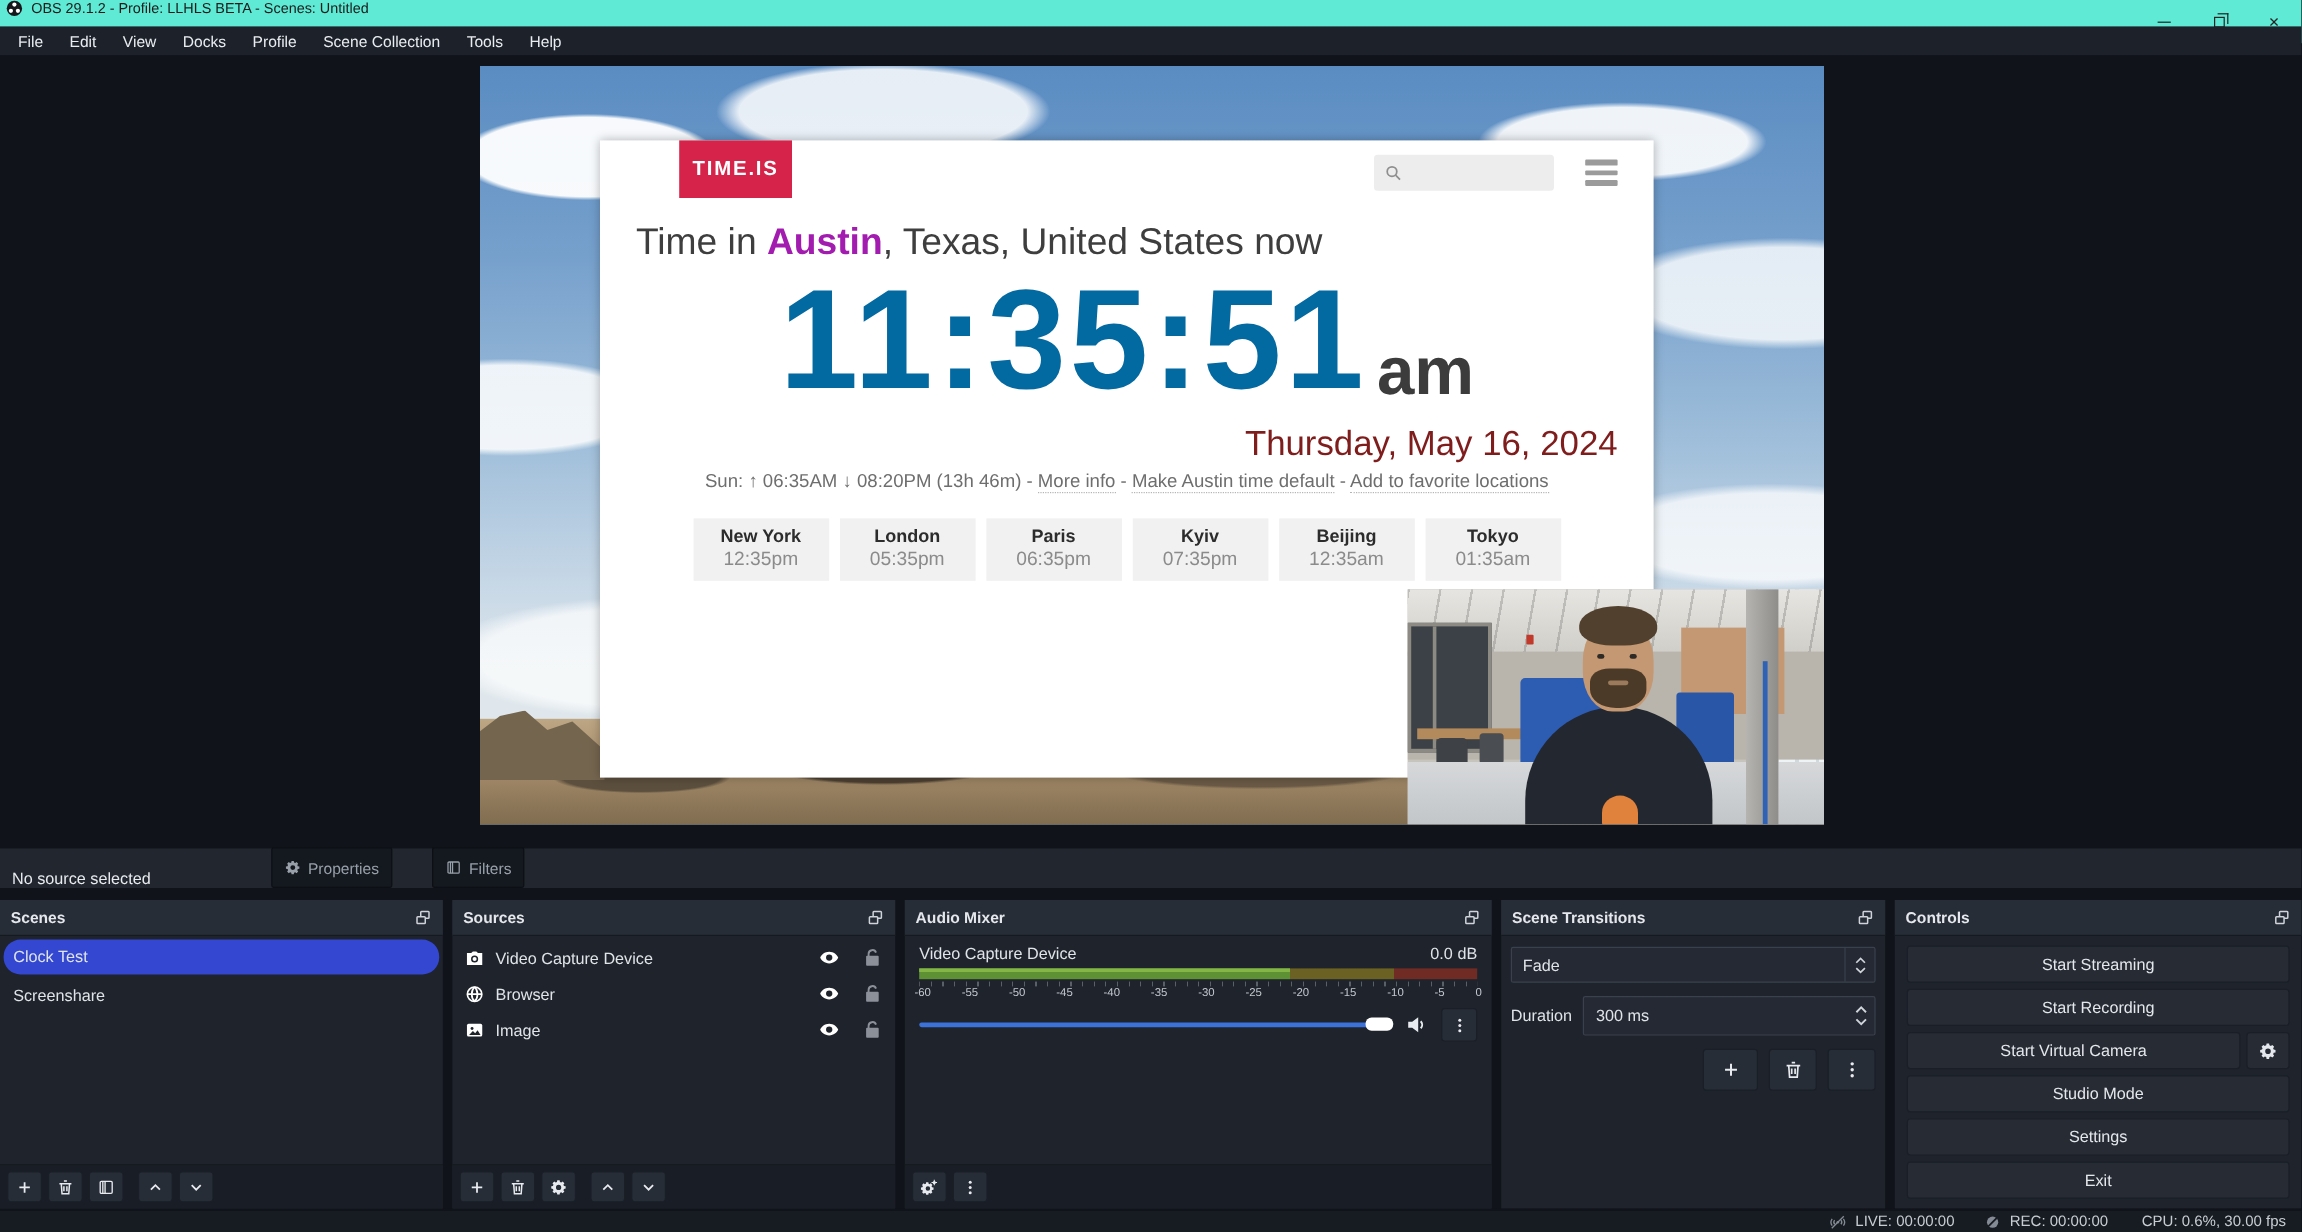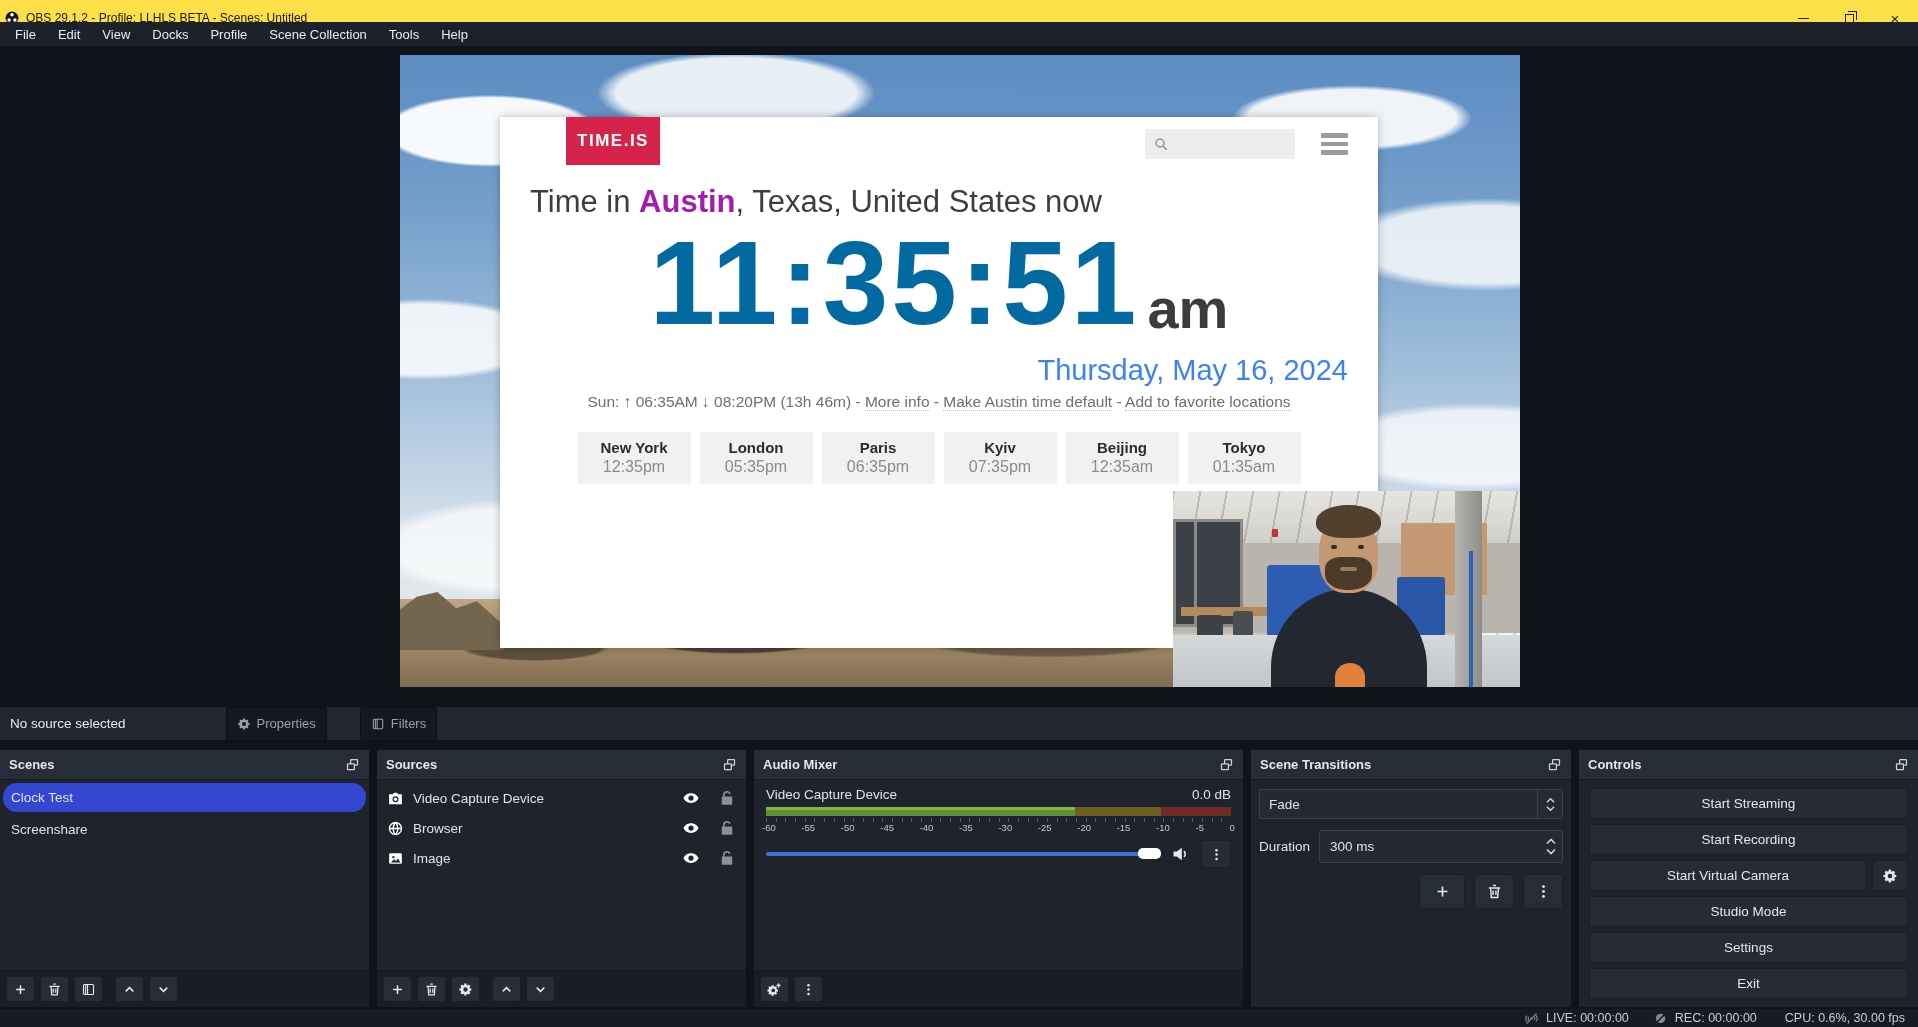--- a/index.html
+++ b/index.html
@@ -1,21 +1,21 @@
 <!DOCTYPE html>
 <html><head>
 <meta charset="utf-8">
 <style>
   * { margin:0; padding:0; box-sizing:border-box; }
   html,body { width:1918px; height:1027px; overflow:hidden; }
   body { position:relative; background:#10131a; font-family:"Liberation Sans",sans-serif; }
   svg { display:block; }
 
   
-  .titlebar { position:absolute; left:0; top:0; right:0; height:36px; background:#fde047; display:flex; align-items:center; z-index:30; }
+  .titlebar { position:absolute; left:0; top:0; right:0; height:36px; background:#5eead4; display:flex; align-items:flex-start; z-index:30; }
   .obs-logo { margin-left:5px; }
   .title-text { margin-left:7px; font-size:12px; color:#1b1b1b; }
   .win-controls { margin-left:auto; display:flex; height:100%; }
   .win-btn { width:46px; height:100%; display:flex; align-items:center; justify-content:center; color:#222; }
   .min-glyph { width:11px; height:0; border-top:1.4px solid #222; display:block; }
   .restore-glyph { width:9px; height:9px; border:1.4px solid #222; position:relative; display:block; }
   .restore-glyph::before { content:""; position:absolute; left:2px; top:-4px; width:8px; height:8px; border:1.4px solid #222; border-left:none; border-bottom:none; }
   .close-glyph { font-size:15px; line-height:1; color:#222; }
 
   
@@ -59,21 +59,21 @@
   .search-box { margin-left:auto; margin-top:12px; width:150px; height:30px; background:#ededed;
                 border-radius:3px; display:flex; align-items:center; padding:0 8px; }
   .search-box input { border:none; outline:none; background:transparent; width:110px; font-size:13px; margin-left:4px; }
   .hamburger { margin-left:26px; margin-top:16px; display:flex; flex-direction:column; gap:4px; cursor:pointer; }
   .hamburger span { width:27px; height:4.5px; background:#9b9b9b; border-radius:1px; }
   .page-heading { margin-top:17px; font-size:31px; color:#3e3e3e; font-weight:400; }
   .page-heading b { color:#a21caf; }
   .clock-row { margin-top:4px; display:flex; justify-content:center; align-items:flex-end; line-height:1; }
   .clock-time { font-size:118px; font-weight:bold; color:#0369a1; letter-spacing:3px; }
   .clock-ampm { font-size:56px; font-weight:bold; color:#3c3c3c; margin-left:8px; padding-bottom:5px; }
-  .date-row { margin-top:12px; text-align:right; font-size:29px; color:#3b82f6; }
+  .date-row { margin-top:12px; text-align:right; font-size:29px; color:#7f1d1d; }
   .sun-row { margin-top:6px; text-align:center; font-size:15.5px; color:#6e6e6e; }
   .sun-row a { color:#6e6e6e; text-decoration:none; border-bottom:1px dotted #b5b5b5; cursor:pointer; }
   .cities-row { margin-top:21px; display:flex; justify-content:center; gap:9px; }
   .city-box { width:113px; padding:7px 0 8px; background:#f1f1f1; text-align:center; cursor:pointer; }
   .city-name { font-size:15px; font-weight:bold; color:#2c2c2c; }
   .city-time { font-size:16px; color:#8b8b8b; margin-top:2px; }
 
   
   .webcam { position:absolute; left:773px; top:436px; width:347px; height:196px; background:#c7c4bd; overflow:hidden; }
   .wc-ceiling { position:absolute; left:0; top:0; width:100%; height:56px;
@@ -102,21 +102,21 @@
     border-radius:52% 52% 0 0 / 78% 78% 0 0; }
   .wc-hoodlogo { position:absolute; left:64px; bottom:2px; width:30px; height:28px; background:#e0813c; border-radius:50% 50% 20% 20%; }
   .wc-head { position:absolute; left:146px; top:24px; width:59px; height:78px; background:#c49872; border-radius:46% 46% 42% 42%; }
   .wc-hair { position:absolute; left:143px; top:14px; width:65px; height:33px; background:#51402d; border-radius:50% 50% 42% 42%; }
   .wc-beard { position:absolute; left:152px; top:66px; width:47px; height:33px; background:#4c3a28; border-radius:34% 34% 46% 46%; }
   .wc-mouth { position:absolute; left:167px; top:76px; width:17px; height:4px; background:#9c7a5c; border-radius:2px; }
   .wc-eye { position:absolute; width:6px; height:3.5px; background:#2e2a26; border-radius:2px; top:54px; }
 
   
   .src-toolbar { position:absolute; left:0; top:707px; right:0; height:33px; background:#22262e;
-    display:flex; align-items:center; z-index:5; }
+    display:flex; align-items:flex-end; z-index:5; }
   .nosrc-text { margin-left:10px; font-size:13.5px; color:#e8ebef; }
   .tb-btn { height:25px; background:#14181f; border:1px solid #0c0f14; border-radius:2px; color:#99a0a9;
     font-size:13px; display:flex; align-items:center; gap:6px; padding:16px 10px; cursor:pointer; }
   .tb-btn svg { width:14px; height:14px; }
   .props-btn { margin-left:100px; }
   .filters-btn { margin-left:33px; }
 
   
   .docks { position:absolute; left:0; top:750px; right:0; height:257px; display:flex; gap:8px; background:#10131a; }
   .panel { background:#1e232c; display:flex; flex-direction:column; }

